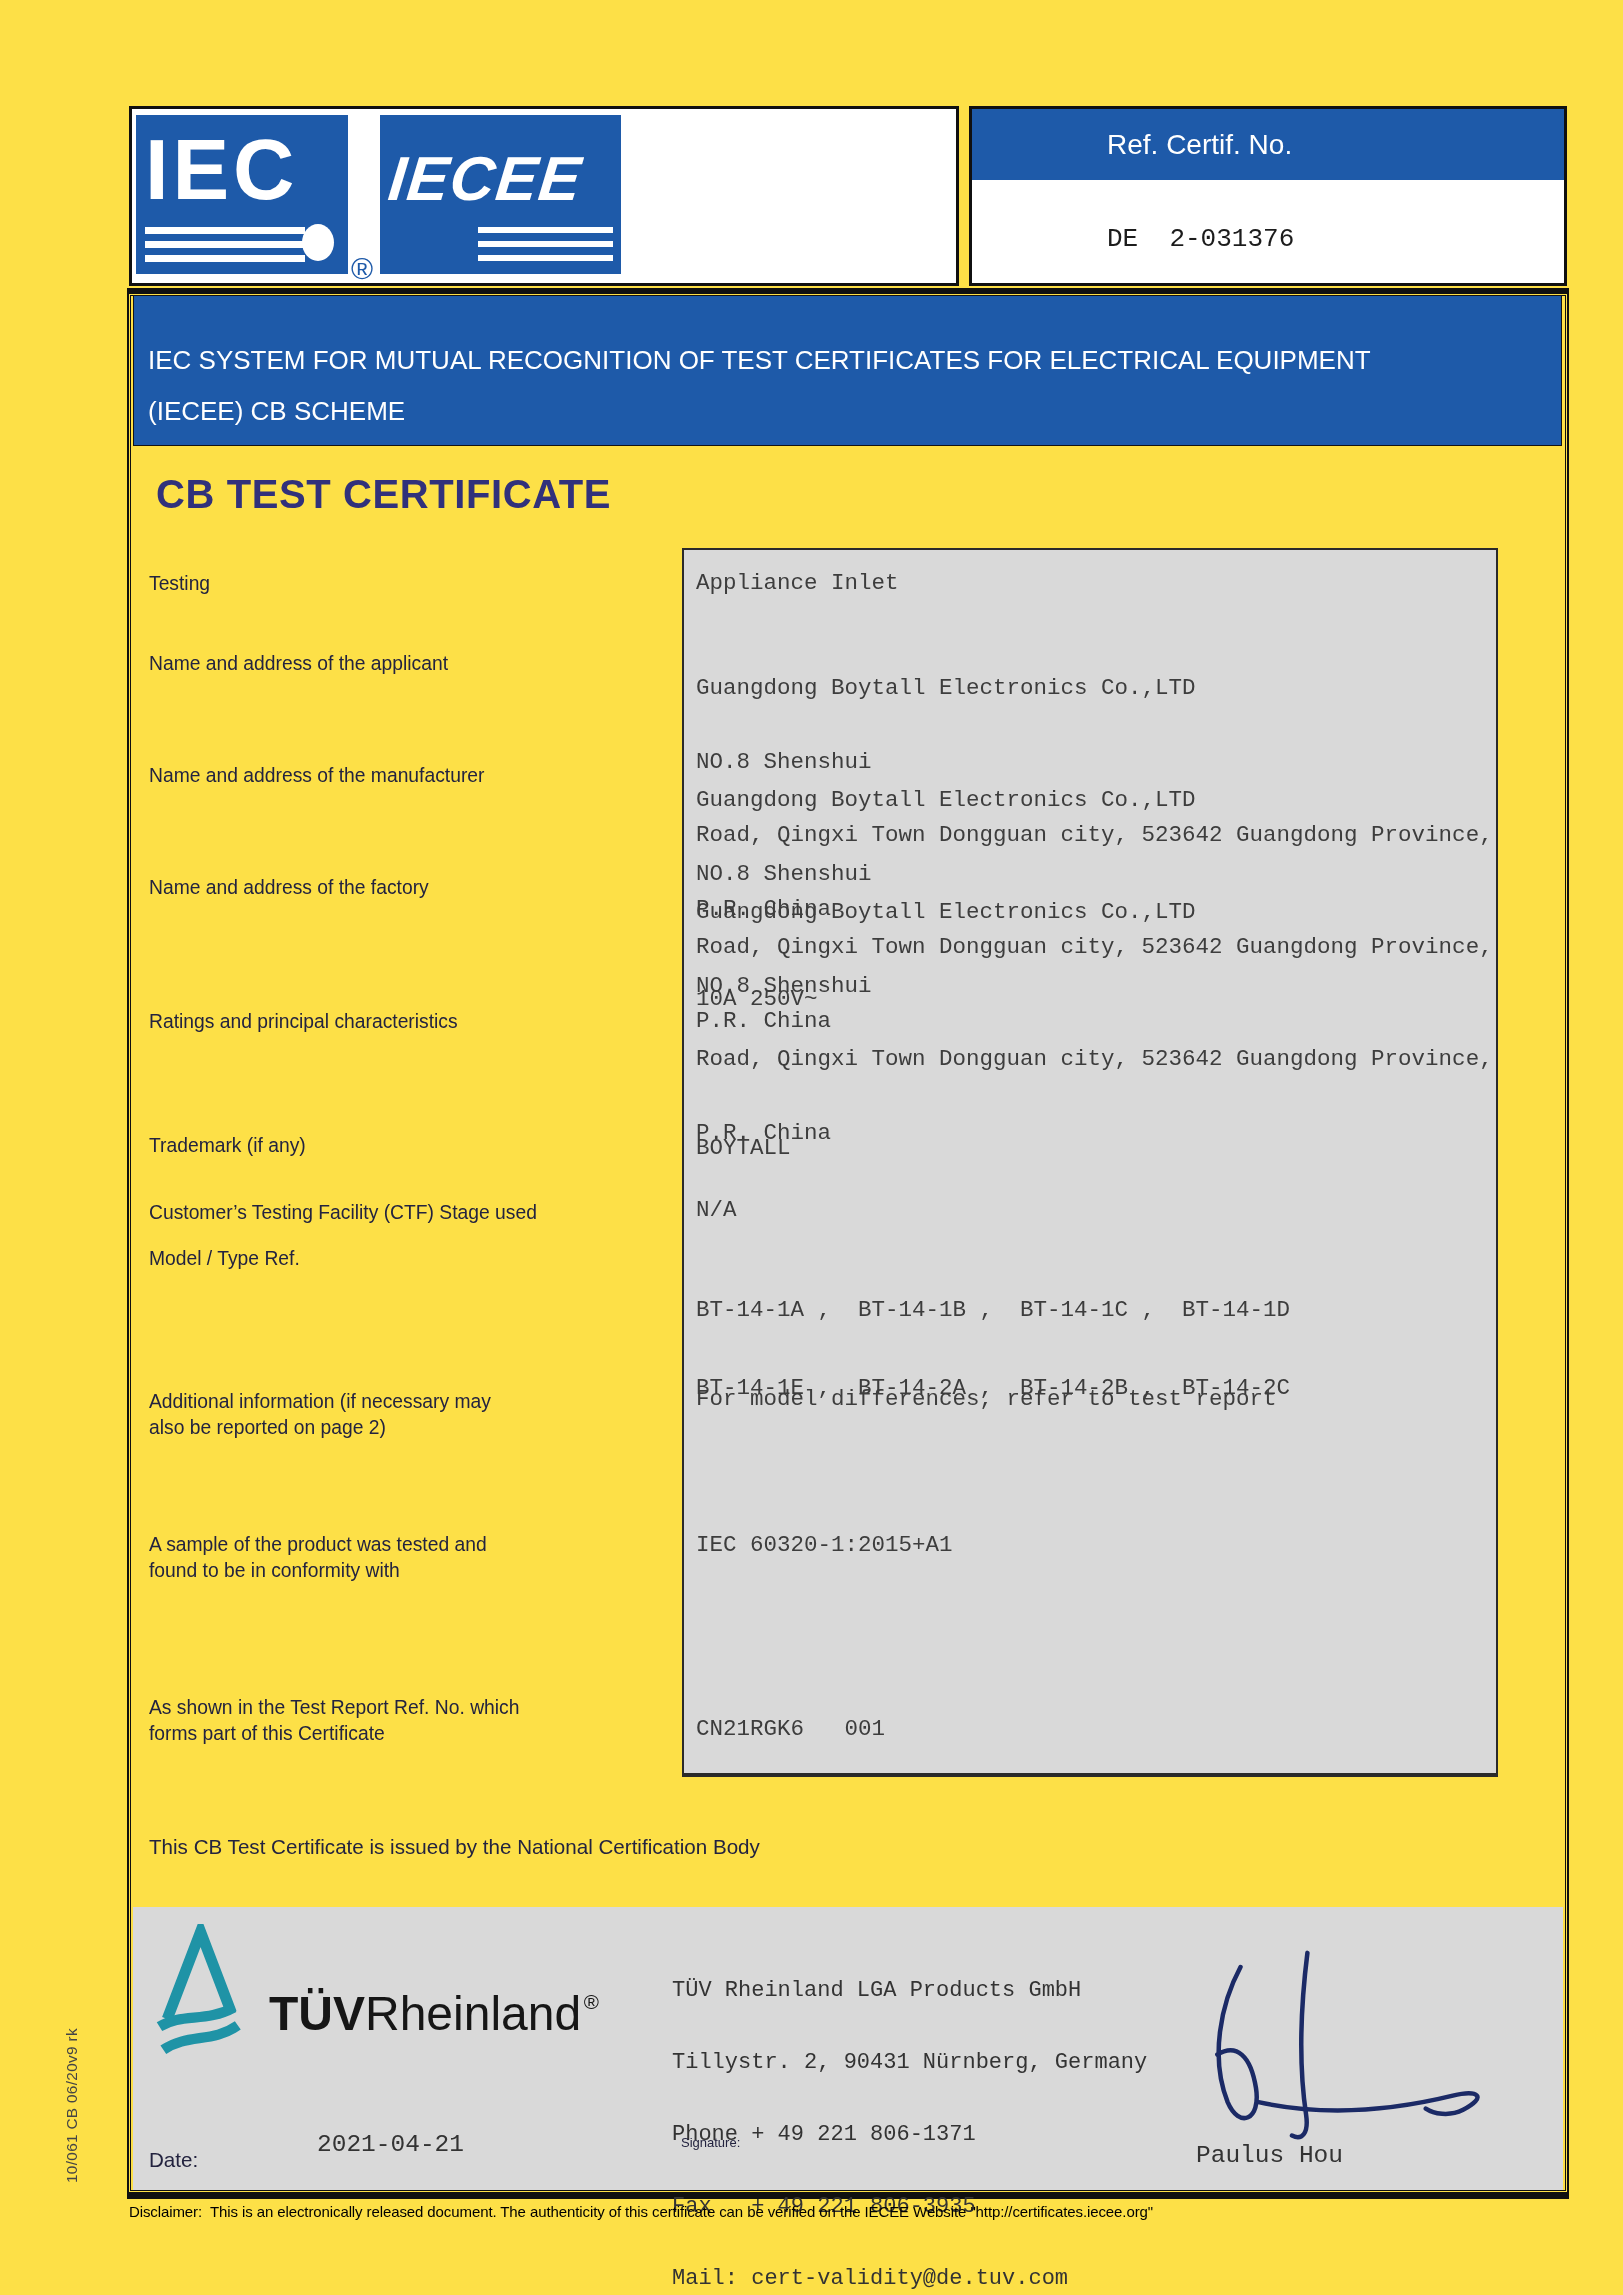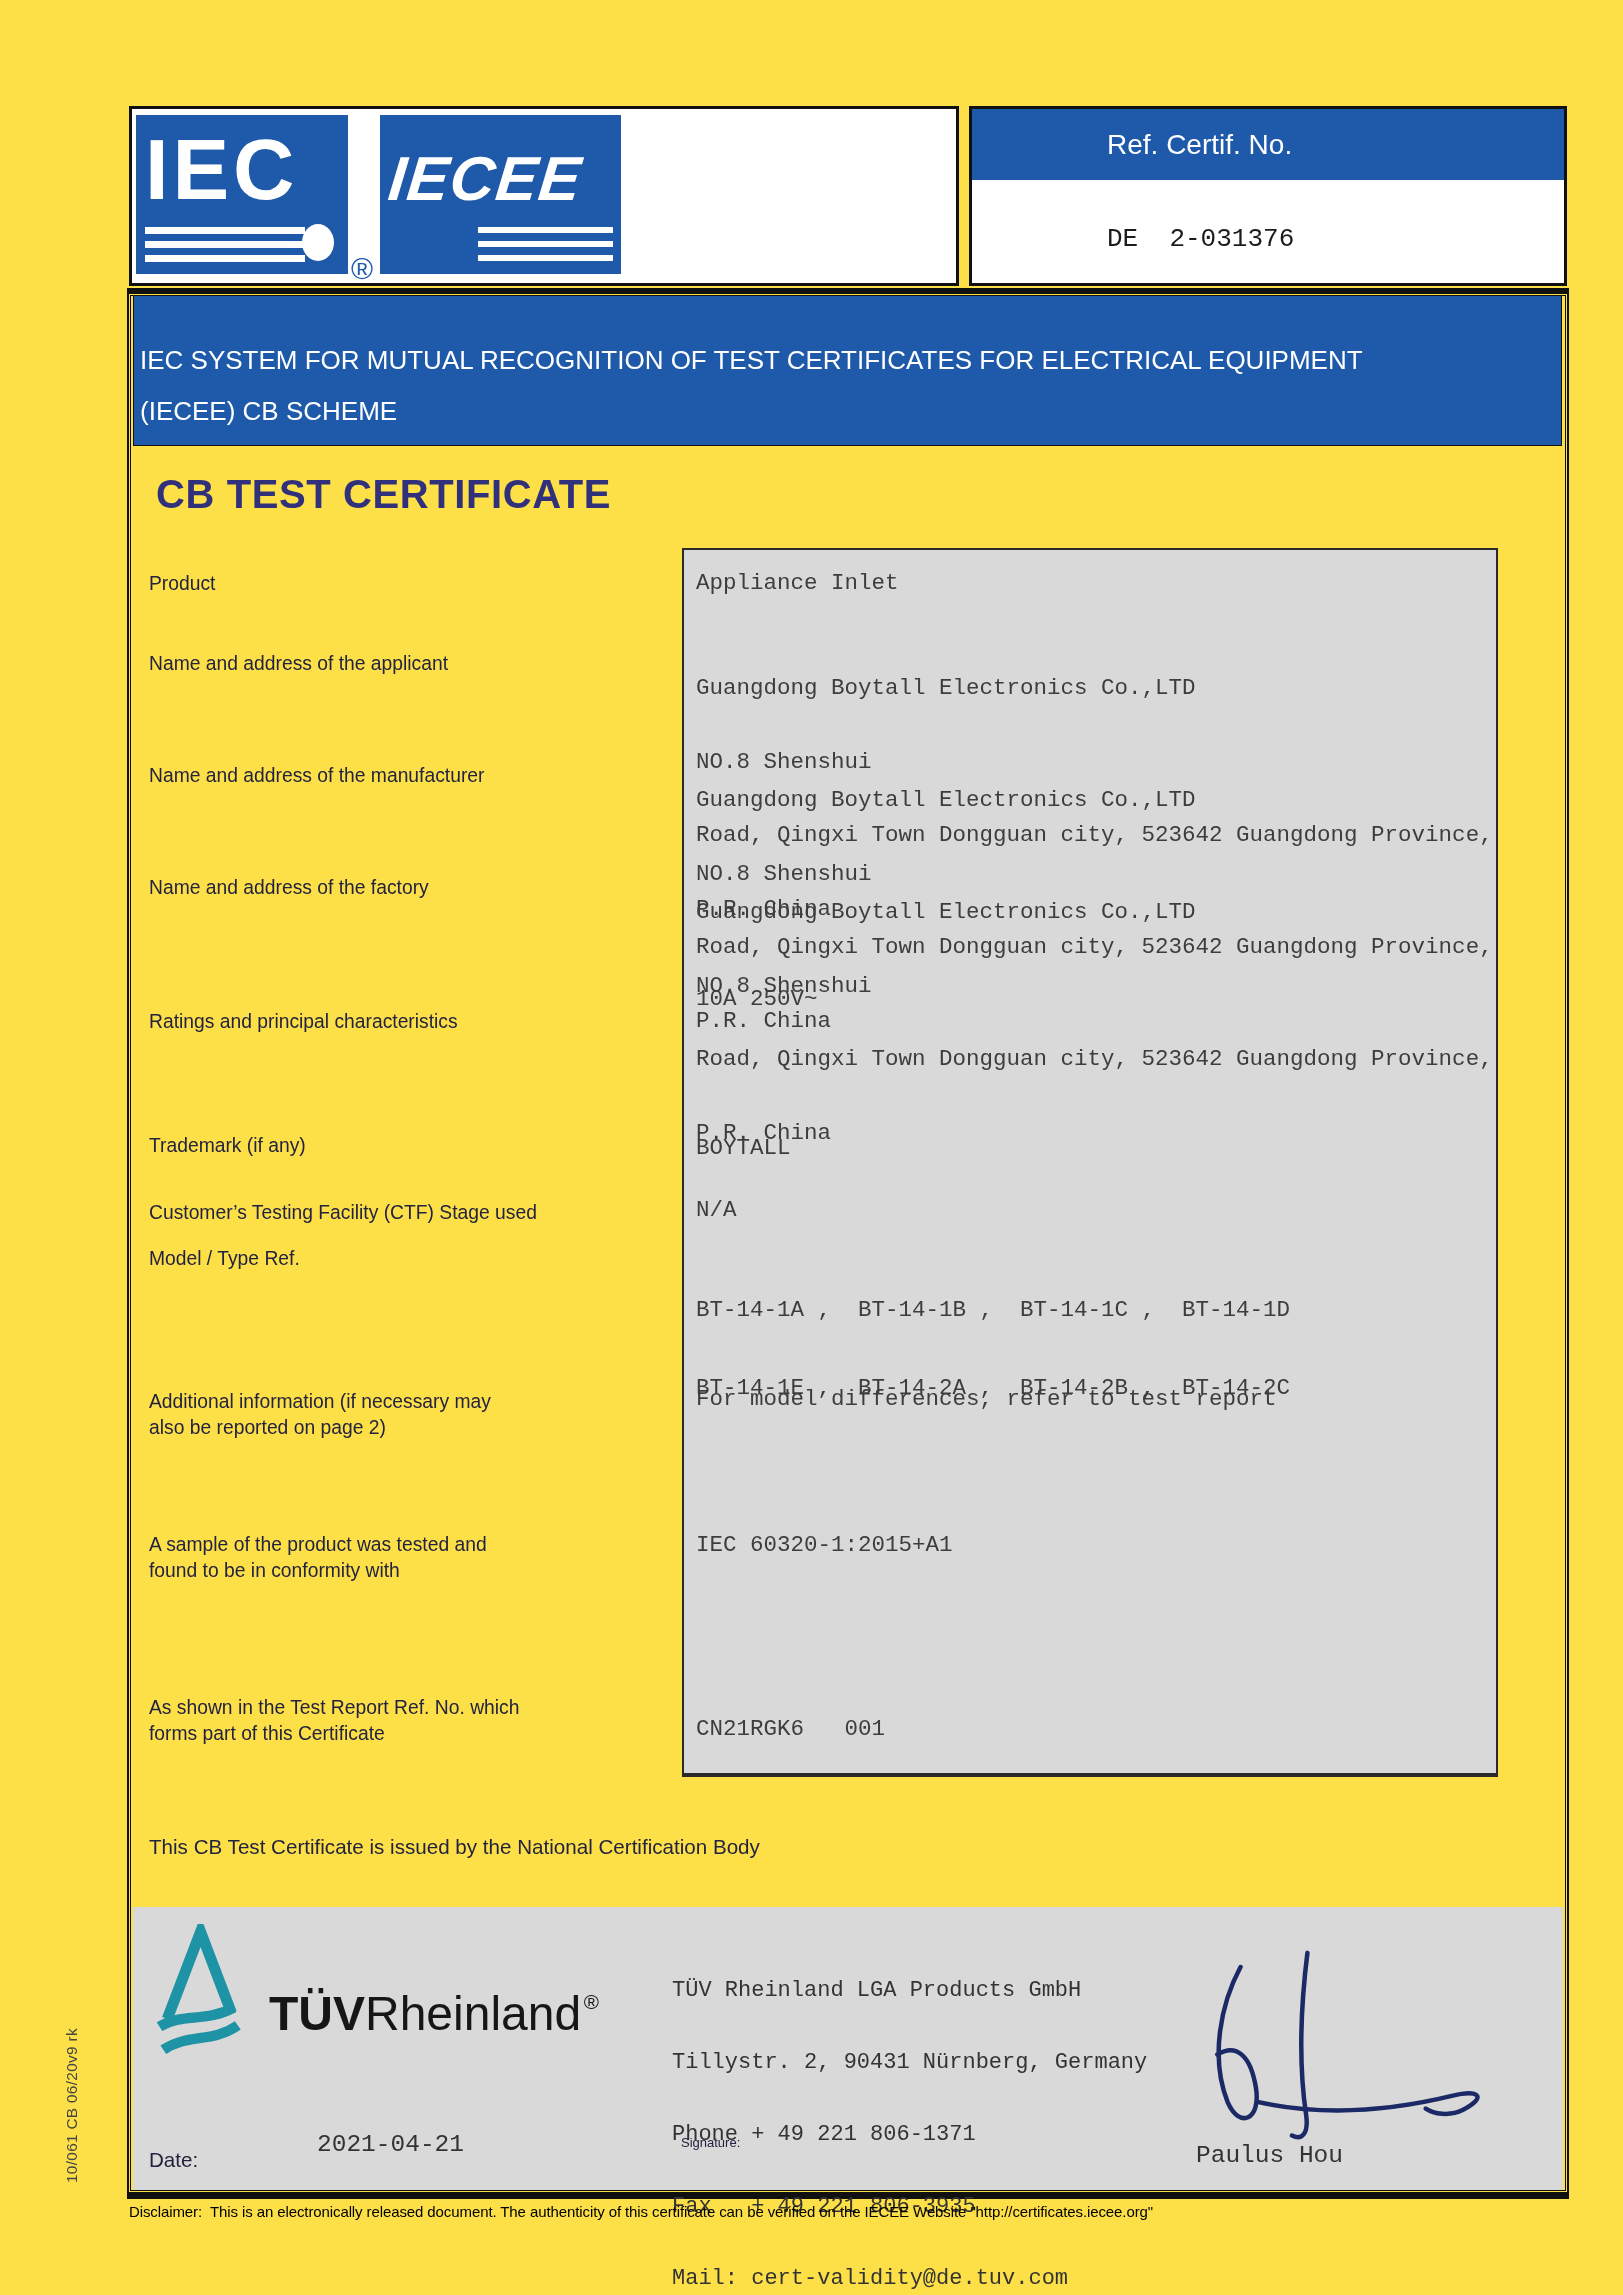--- a/index.html
+++ b/index.html
@@ -34,21 +34,21 @@
   .ref-no{position:absolute;left:1107px;top:224px;font-family:"Liberation Mono","DejaVu Sans Mono",monospace;
           font-size:26px;color:#1c1c1c;white-space:pre;}
 
   
   .body-box{position:absolute;left:127px;top:288px;width:1442px;height:1911px;box-sizing:border-box;
             border:2.6px solid #101010;border-top-width:6.4px;border-bottom-width:7.7px;}
   .body-inner{position:absolute;inset:1.3px;border:0.6px solid #101010;}
 
   .banner{position:absolute;left:133px;top:295px;width:1429px;height:151px;box-sizing:border-box;
           background:#1e5aa9;border:1.3px solid #141414;color:#fff;font-size:26px;line-height:51px;
-          padding:39px 0 0 6px;}
+          padding:39px 0 0 14px;}
   .doc-title{position:absolute;left:156px;top:472px;font-size:40px;font-weight:bold;
              color:#31317b;letter-spacing:0.6px;}
 
   
   .gray-box{position:absolute;left:682px;top:548px;width:816px;height:1229px;background:#d9d9d9;
             border:2.6px solid #2a2a2a;border-bottom-width:4.5px;box-sizing:border-box;}
   .flabel{position:absolute;left:149px;font-size:19.3px;color:#23233f;line-height:26px;}
   .fval{position:absolute;left:696px;font-family:"Liberation Mono","DejaVu Sans Mono",monospace;
         font-size:22.5px;color:#3d3d3d;line-height:24.5px;white-space:pre;}
   .lb-product{top:571px}      .v-product{top:571px}
@@ -115,21 +115,21 @@
   </div>
   <div class="banner">
     <div>IEC SYSTEM FOR MUTUAL RECOGNITION OF TEST CERTIFICATES FOR ELECTRICAL EQUIPMENT</div>
     <div>(IECEE) CB SCHEME</div>
   </div>
 
   <div class="doc-title">CB TEST CERTIFICATE</div>
 
   <div class="gray-box"></div>
 
-  <div class="flabel lb-product">Product</div>
+  <div class="flabel lb-product">Testing</div>
   <div class="flabel lb-applicant">Name and address of the applicant</div>
   <div class="flabel lb-manufacturer">Name and address of the manufacturer</div>
   <div class="flabel lb-factory">Name and address of the factory</div>
   <div class="flabel lb-ratings">Ratings and principal characteristics</div>
   <div class="flabel lb-trademark">Trademark (if any)</div>
   <div class="flabel lb-ctf">Customer’s Testing Facility (CTF) Stage used</div>
   <div class="flabel lb-model">Model / Type Ref.</div>
   <div class="flabel lb-additional">
     <div>Additional information (if necessary may</div>
     <div>also be reported on page 2)</div>

